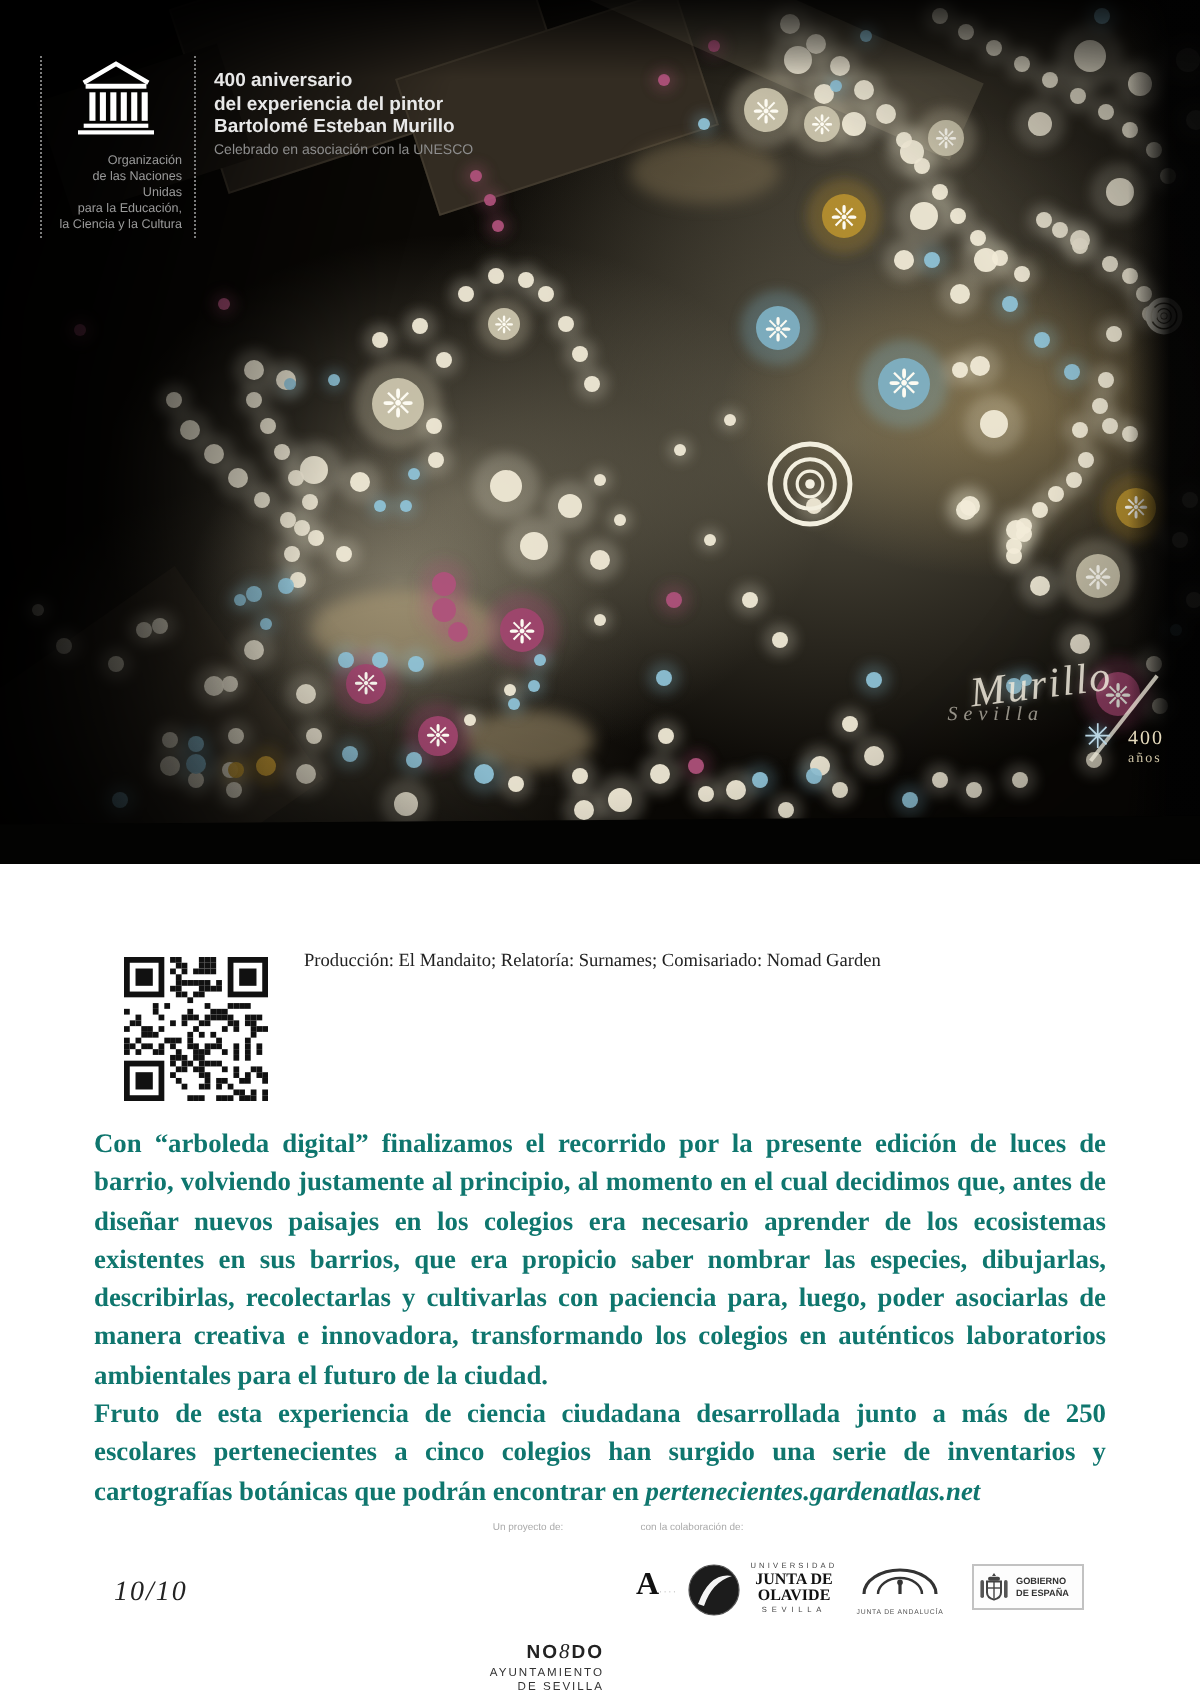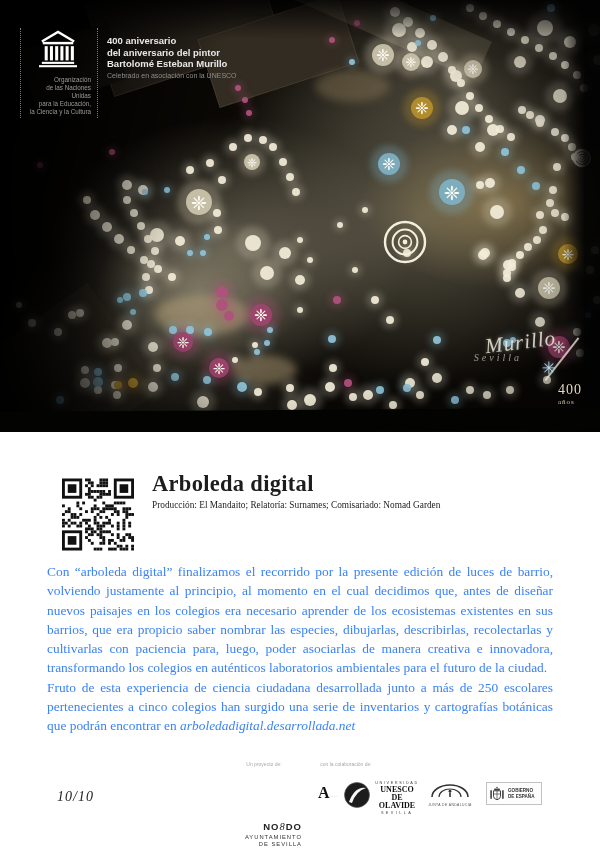--- a/index.html
+++ b/index.html
@@ -42,34 +42,34 @@
   .badge-l1{font-size:9.5px;font-weight:bold;line-height:11.5px;color:#e8e8e8;}
   .badge-l4{font-size:7px;color:#8d8d8d;margin-top:2px;}
 
   
   .signature{position:absolute;right:16px;bottom:32px;width:130px;height:70px;color:rgba(238,233,218,.85);}
   .sig-name{position:absolute;right:28px;top:0;font-style:italic;font-size:21px;transform:rotate(-7deg);letter-spacing:1px;text-shadow:0 0 4px rgba(255,250,230,.35);}
   .sig-place{position:absolute;right:62px;top:22px;font-style:italic;font-size:10px;letter-spacing:3px;opacity:.7;}
   .sig-slash{position:absolute;right:22px;top:2px;width:1.5px;height:54px;background:rgba(238,233,218,.75);transform:rotate(38deg);}
   .sig-ast{position:absolute;right:28px;top:28px;font-size:17px;color:#b9d6e4;text-shadow:0 0 5px rgba(150,200,230,.8);}
   .sig-years{position:absolute;right:2px;top:34px;text-align:left;}
-  .sig-400{font-size:14px;letter-spacing:1px;color:#e4d9bb;margin-top:18px;}
+  .sig-400{font-size:10px;letter-spacing:1px;color:#e4d9bb;}
   .sig-anos{font-size:7px;letter-spacing:1px;color:#cfc4a5;}
 
   
   .qr{position:absolute;left:62px;top:477px;width:72px;height:75px;}
   .header-block{position:absolute;left:152px;top:472px;width:402px;color:#1d1d1d;}
   .title{font-size:22.5px;font-weight:bold;letter-spacing:.3px;line-height:24px;}
   .subtitle{margin-top:1px;font-style:italic;font-size:8.8px;line-height:10.8px;width:378px;}
   .subtitle-lead{font-size:16.5px;letter-spacing:.3px;vertical-align:-1px;line-height:18px;margin-right:3px;}
   .meta-line{font-size:9.3px;line-height:11px;margin-top:4px;color:#222;}
   .meta-line.first{margin-top:7px;}
 
   
-  .body-text{position:absolute;left:47px;top:562px;width:506px;font-size:13.4px;line-height:19.3px;color:#3b82f6;text-align:justify;hyphens:auto;-webkit-hyphens:auto;}
+  .body-text{position:absolute;left:47px;top:562px;width:506px;font-size:13.4px;line-height:19.3px;color:#0f766e;text-align:justify;hyphens:auto;font-weight:bold;-webkit-hyphens:auto;}
   .body-text p{margin:0;}
   .url{font-style:italic;}
 
   
   .page-number{position:absolute;left:57px;top:789px;font-style:italic;font-size:14px;letter-spacing:1px;color:#222;}
   .foot{font-family:"Liberation Sans",sans-serif;color:#2c2c2c;}
   .foot-label{position:absolute;top:761px;font-size:5px;color:#aaa;text-align:center;font-family:"Liberation Sans",sans-serif;}
   .lab-pro{left:233px;width:62px;}
   .lab-col{left:320px;width:52px;}
   .sevilla{position:absolute;left:238px;top:780px;width:64px;text-align:right;margin-top:41px;}
@@ -593,21 +593,21 @@
         </svg>
         <div class="badge-org">
           <div>Organización</div>
           <div>de las Naciones Unidas</div>
           <div>para la Educación,</div>
           <div>la Ciencia y la Cultura</div>
         </div>
       </div>
       <div class="badge-right">
         <div class="badge-l1">400 aniversario</div>
-        <div class="badge-l1">del aniversario del pintor</div>
+        <div class="badge-l1">del experiencia del pintor</div>
         <div class="badge-l1">Bartolomé Esteban Murillo</div>
         <div class="badge-l4">Celebrado en asociación con la UNESCO</div>
       </div>
     </div>
 
     <div class="signature">
       <div class="sig-name">Murillo</div>
       <div class="sig-place">Sevilla</div>
       <div class="sig-slash"></div>
       <div class="sig-ast">✳</div>
@@ -802,27 +802,26 @@
       <rect x="5.76" y="7.26" width="8.64" height="8.64" fill="#111"></rect>
       <rect x="51.839999999999996" y="1.5" width="20.16" height="20.16" fill="#111"></rect>
       <rect x="54.72" y="4.38" width="14.399999999999999" height="14.399999999999999" fill="#fff"></rect>
       <rect x="57.599999999999994" y="7.26" width="8.64" height="8.64" fill="#111"></rect>
       <rect x="0" y="53.339999999999996" width="20.16" height="20.16" fill="#111"></rect>
       <rect x="2.88" y="56.22" width="14.399999999999999" height="14.399999999999999" fill="#fff"></rect>
       <rect x="5.76" y="59.099999999999994" width="8.64" height="8.64" fill="#111"></rect>
     </svg>
 
   <div class="header-block">
-    <div class="title">Arboleda digital</div>
     <div class="meta-line">Producción: El Mandaito; Relatoría: Surnames; Comisariado: Nomad Garden</div>
   </div>
 
   <div class="body-text">
     <p>Con “arboleda digital” finalizamos el recorrido por la presente edición de luces de barrio, volviendo justamente al principio, al momento en el cual decidimos que, antes de diseñar nuevos paisajes en los colegios era necesario aprender de los ecosistemas existentes en sus barrios, que era propicio saber nombrar las especies, dibujarlas, describirlas, recolectarlas y cultivarlas con paciencia para, luego, poder asociarlas de manera creativa e innovadora, transformando los colegios en auténticos laboratorios ambientales para el futuro de la ciudad.</p>
-    <p><span>Fruto de esta experiencia de ciencia ciudadana desarrollada junto a más de 250 escolares pertenecientes a cinco colegios han surgido una serie de inventarios y cartografías botánicas que podrán encontrar en </span><span class="url">arboledadigital.desarrollada.net</span></p>
+    <p><span>Fruto de esta experiencia de ciencia ciudadana desarrollada junto a más de 250 escolares pertenecientes a cinco colegios han surgido una serie de inventarios y cartografías botánicas que podrán encontrar en </span><span class="url">pertenecientes.gardenatlas.net</span></p>
   </div>
 
   <div class="page-number">10/10</div>
 
   <div class="foot-label lab-pro">Un proyecto de:</div>
   <div class="foot-label lab-col">con la colaboración de:</div>
 
   <div class="sevilla foot">
     <div class="sev-motto"><span>NO</span><span class="sev-knot">8</span><span>DO</span></div>
     <div class="sev-line">AYUNTAMIENTO</div>
@@ -834,21 +833,21 @@
   </div>
 
   <svg class="circlogo" width="26" height="26" viewBox="0 0 26 26">
     <circle cx="13" cy="13" r="12.5" fill="#1c1c1c"></circle>
     <path d="M5,20 Q11,4 22,6 Q12,9 8,21 Z" fill="#f4f4f4"></path>
     <circle cx="13" cy="13" r="12.5" fill="none" stroke="#555" stroke-width=".6"></circle>
   </svg>
 
   <div class="upo foot">
     <div class="upo-l1">UNIVERSIDAD</div>
-    <div class="upo-l2">UNESCO DE OLAVIDE</div>
+    <div class="upo-l2">JUNTA DE OLAVIDE</div>
     <div class="upo-l3">SEVILLA</div>
   </div>
 
   <div class="junta foot">
     <svg width="40" height="15" viewBox="0 0 40 15">
       <path d="M2,14 A18,12 0 0 1 38,14" fill="none" stroke="#333" stroke-width="1.6"></path>
       <path d="M9,14 A11,8 0 0 1 31,14" fill="none" stroke="#333" stroke-width="1.2"></path>
       <circle cx="20" cy="8.2" r="1.4" fill="#333"></circle>
       <rect x="19.2" y="9.4" width="1.6" height="4.6" fill="#333"></rect>
     </svg>

